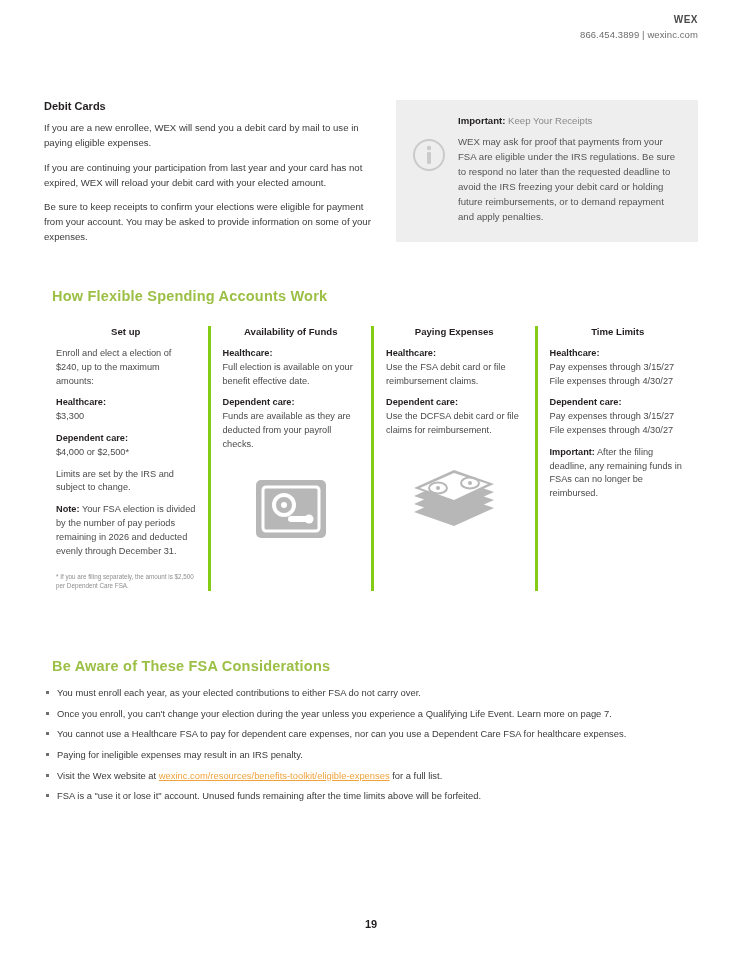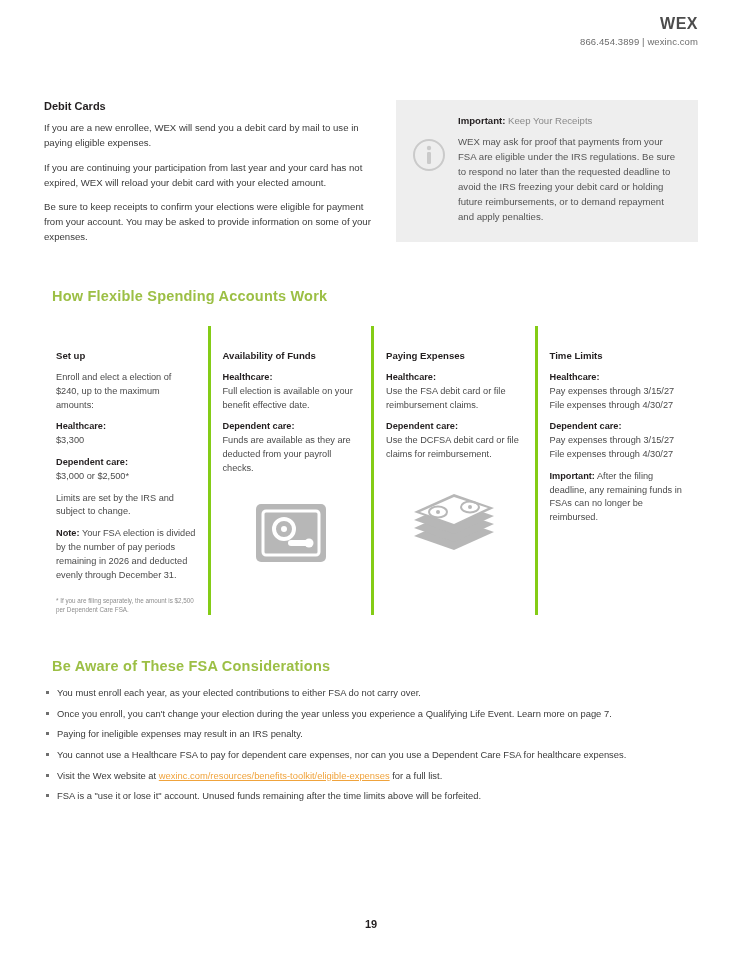--- a/index.html
+++ b/index.html
@@ -12,21 +12,21 @@
   }
   .page { position: relative; width: 742px; height: 960px; padding: 0; }
 
   
   .header {
     position: absolute; top: 14px; right: 44px;
     text-align: right;
     line-height: 1.25;
   }
   .brand {
-    font-size: 16px; font-weight: bold; letter-spacing: .5px;
+    font-size: 10px; font-weight: bold; letter-spacing: .5px;
     color: #4c4c4c;
   }
   .contact {
     font-size: 9.5px; color: #6d6d6d; margin-top: 2px;
     letter-spacing: .1px;
   }
 
   
   .debit-block {
     position: absolute; left: 44px; top: 100px; width: 330px;
@@ -77,22 +77,22 @@
   .cols {
     position: absolute; left: 44px; top: 326px;
     width: 654px; display: flex;
   }
   .col {
     width: 163.5px; padding: 0 12px;
     position: relative;
   }
   .col + .col { border-left: 3px solid #84cc16; }
   .col-title {
-    font-size: 9.6px; font-weight: bold; 
-    color: #231f20; margin-bottom: 10px; margin-top: 24px;
+    font-size: 9.6px; font-weight: bold; text-align: center;
+    color: #231f20; margin-bottom: 10px;
   }
   .col p {
     font-size: 9.2px; line-height: 1.5; color: #4a4a4a;
     margin-bottom: 8px;
   }
   .lbl { font-weight: bold; color: #231f20; text-align: center; }
   .footnote {
     font-size: 6.3px; line-height: 1.45; color: #8d8d8d;
     margin-top: 14px;
   }
@@ -163,21 +163,21 @@
 
     <div class="col">
       <div class="col-title">Set up</div>
       <p>Enroll and elect a election of $240, up to the maximum amounts:</p>
       <p>
         <span class="lbl">Healthcare:</span><br>
         <span>$3,300</span>
       </p>
       <p>
         <span class="lbl">Dependent care:</span><br>
-        <span>$3,000 or $2,500*</span>
+        <span>$4,000 or $2,500*</span>
       </p>
       <p>Limits are set by the IRS and subject to change.</p>
       <p>
         <span class="lbl">Note:</span>
         <span>Your FSA election is divided by the number of pay periods remaining in 2026 and deducted evenly through December 31.</span>
       </p>
       <div class="footnote">* If you are filing separately, the amount is $2,500 per Dependent Care FSA.</div>
     </div>
 
     <div class="col">
@@ -247,22 +247,22 @@
       </p>
     </div>
 
   </div>
 
   <div class="green-head" id="aware-head">Be Aware of These FSA Considerations</div>
 
   <ul class="bullets">
     <li><span>You must enroll each year, as your elected contributions to either FSA do not carry over.</span></li>
     <li><span>Once you enroll, you can't change your election during the year unless you experience a Qualifying Life Event. Learn more on page 7.</span></li>
+    <li><span>You cannot use a Healthcare FSA to pay for dependent care expenses, nor can you use a Dependent Care FSA for healthcare expenses.</span></li>
     <li><span>Paying for ineligible expenses may result in an IRS penalty.</span></li>
-    <li><span>You cannot use a Healthcare FSA to pay for dependent care expenses, nor can you use a Dependent Care FSA for healthcare expenses.</span></li>
     <li>
       <span>Visit the Wex website at </span><a class="link" href="#">wexinc.com/resources/benefits-toolkit/eligible-expenses</a><span> for a full list.</span>
     </li>
     <li><span>FSA is a "use it or lose it" account. Unused funds remaining after the time limits above will be forfeited.</span></li>
   </ul>
 
   <div class="page-num">19</div>
 
 </div>
 

